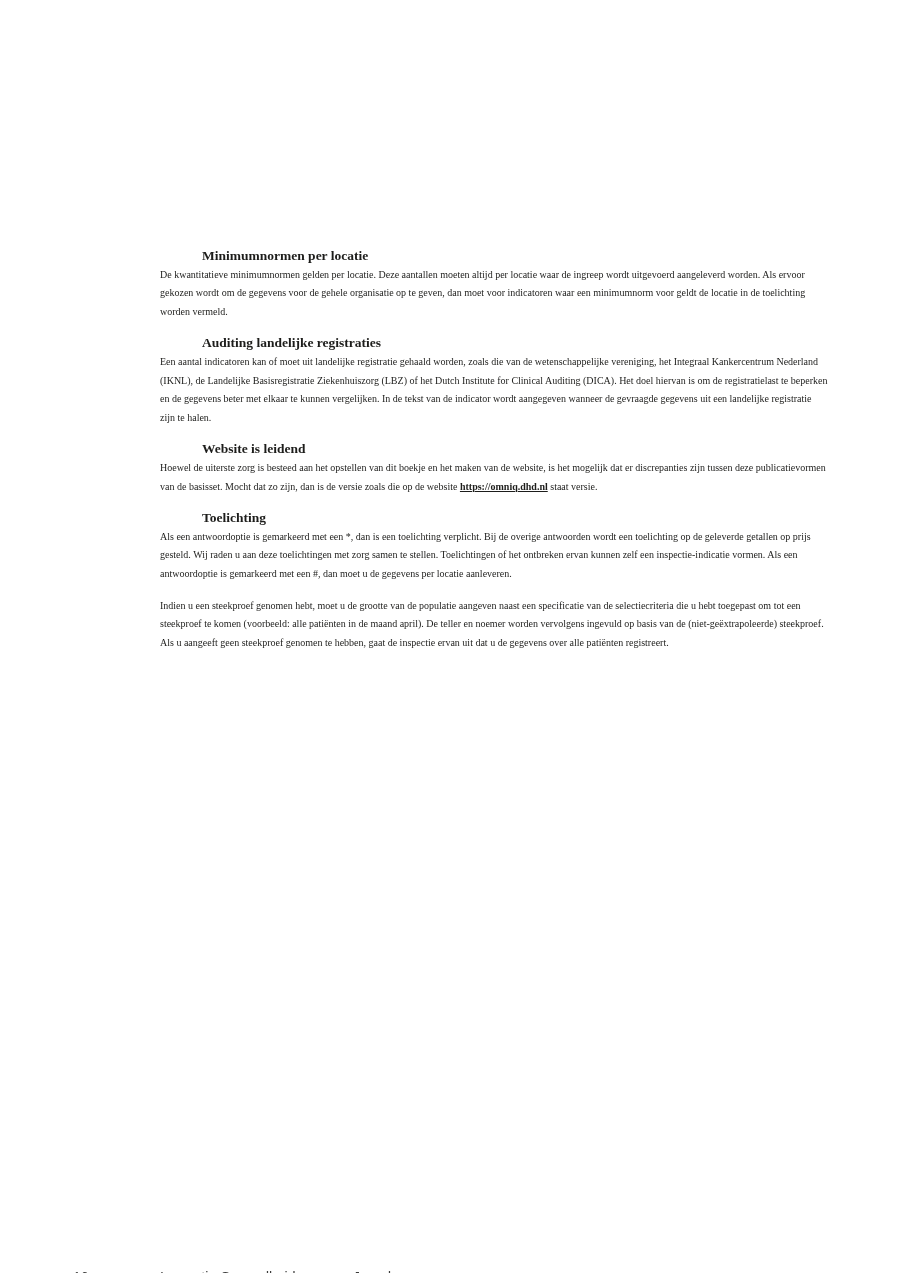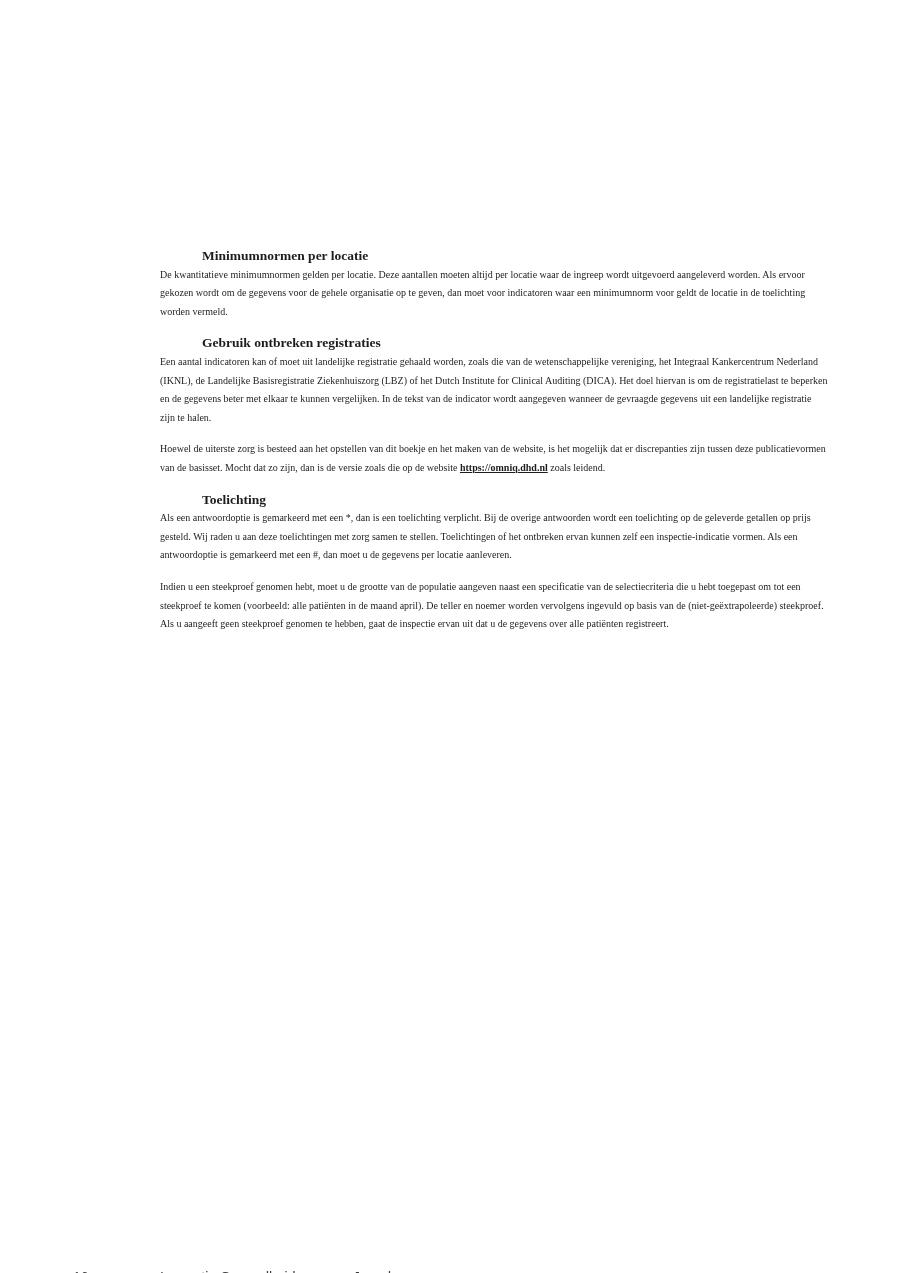--- a/index.html
+++ b/index.html
@@ -72,26 +72,27 @@
 <div class="page">
 
   <div class="content">
 
     <div class="section">
       <h2 class="section-heading">Minimumnormen per locatie</h2>
       <p class="section-paragraph">De kwantitatieve minimumnormen gelden per locatie. Deze aantallen moeten altijd per locatie waar de ingreep wordt uitgevoerd aangeleverd worden. Als ervoor gekozen wordt om de gegevens voor de gehele organisatie op te geven, dan moet voor indicatoren waar een minimumnorm voor geldt de locatie in de toelichting worden vermeld.</p>
     </div>
 
     <div class="section">
-      <h2 class="section-heading">Gebruik ontbreken registraties</h2>
+      <h2 class="section-heading">Auditing landelijke registraties</h2>
       <p class="section-paragraph">Een aantal indicatoren kan of moet uit landelijke registratie gehaald worden, zoals die van de wetenschappelijke vereniging, het Integraal Kankercentrum Nederland (IKNL), de Landelijke Basisregistratie Ziekenhuiszorg (LBZ) of het Dutch Institute for Clinical Auditing (DICA). Het doel hiervan is om de registratielast te beperken en de gegevens beter met elkaar te kunnen vergelijken. In de tekst van de indicator wordt aangegeven wanneer de gevraagde gegevens uit een landelijke registratie zijn te halen.</p>
     </div>
 
     <div class="section">
-      <p class="section-paragraph"><span>Hoewel de uiterste zorg is besteed aan het opstellen van dit boekje en het maken van de website, is het mogelijk dat er discrepanties zijn tussen deze publicatievormen van de basisset. Mocht dat zo zijn, dan is de versie zoals die op de website </span><a class="inline-link" href="#">https://omniq.dhd.nl</a><span> zoals leidend.</span></p>
+      <h2 class="section-heading">Website is leidend</h2>
+      <p class="section-paragraph"><span>Hoewel de uiterste zorg is besteed aan het opstellen van dit boekje en het maken van de website, is het mogelijk dat er discrepanties zijn tussen deze publicatievormen van de basisset. Mocht dat zo zijn, dan is de versie zoals die op de website </span><a class="inline-link" href="#">https://omniq.dhd.nl</a><span> staat versie.</span></p>
     </div>
 
     <div class="section">
       <h2 class="section-heading">Toelichting</h2>
       <p class="section-paragraph">Als een antwoordoptie is gemarkeerd met een *, dan is een toelichting verplicht. Bij de overige antwoorden wordt een toelichting op de geleverde getallen op prijs gesteld. Wij raden u aan deze toelichtingen met zorg samen te stellen. Toelichtingen of het ontbreken ervan kunnen zelf een inspectie-indicatie vormen. Als een antwoordoptie is gemarkeerd met een #, dan moet u de gegevens per locatie aanleveren.</p>
     </div>
 
     <div class="section">
       <p class="section-paragraph">Indien u een steekproef genomen hebt, moet u de grootte van de populatie aangeven naast een specificatie van de selectiecriteria die u hebt toegepast om tot een steekproef te komen (voorbeeld: alle patiënten in de maand april). De teller en noemer worden vervolgens ingevuld op basis van de (niet-geëxtrapoleerde) steekproef. Als u aangeeft geen steekproef genomen te hebben, gaat de inspectie ervan uit dat u de gegevens over alle patiënten registreert.</p>
     </div>

